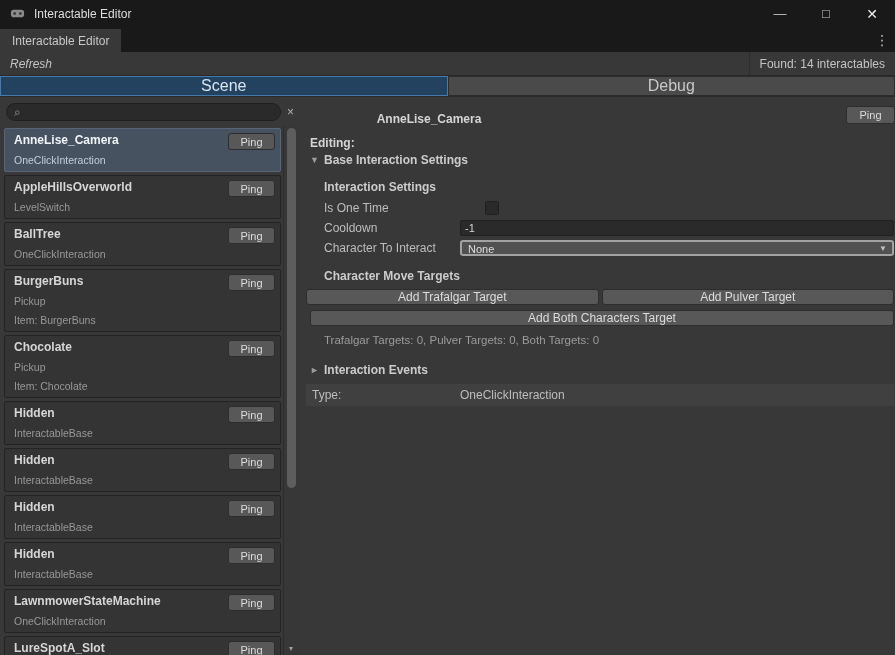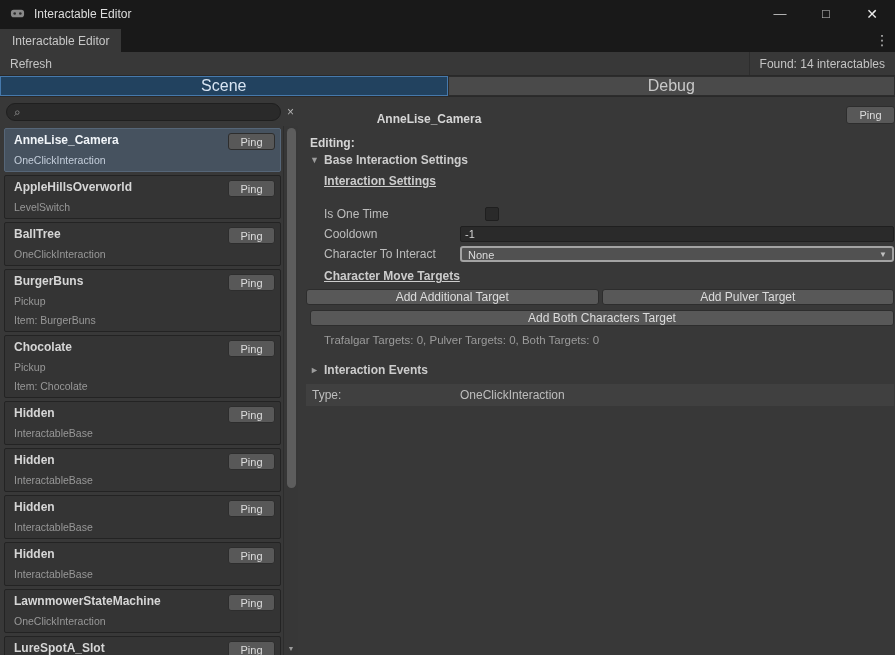--- a/index.html
+++ b/index.html
@@ -19,21 +19,21 @@
   
   .tabstrip{height:25px;background:#191919;display:flex;align-items:flex-end;}
   .doc-tab{height:23px;background:#383838;font-size:12px;color:#c8c8c8;padding:0 12px;
     display:flex;align-items:center;}
   .kebab{margin-left:auto;color:#c0c0c0;font-size:14px;padding:0 6px;align-self:center;
     background:none;border:none;font-family:inherit;}
 
   
   .toolbar{height:24px;display:flex;align-items:center;border-bottom:1px solid #292929;font-size:12px;}
   .refresh-btn{background:none;border:none;color:#c4c4c4;font-size:12px;font-family:inherit;
-    padding:0 10px;height:100%;}
+    padding:0 10px;height:100%;font-style:italic;}
   .tb-sep{width:1px;align-self:stretch;background:#2d2d2d;margin-left:auto;}
   .found{padding:0 10px;color:#c4c4c4;}
 
   
   .view-tabs{height:21px;display:flex;border-bottom:1px solid #292929;}
   .view-tab{flex:1;font-size:16px;font-family:inherit;display:flex;align-items:center;
     justify-content:center;border:1px solid #2c2c2c;background:#4a4a4a;color:#c8c8c8;padding:0;}
   .view-tab.active{background:#22425f;border-color:#4679ac;color:#d8e4f2;}
 
   
@@ -72,23 +72,23 @@
   .editing-value{margin-left:22px;font-weight:bold;color:#d6d6d6;}
   .inspector-ping{position:absolute;top:9px;right:0;width:49px;height:18px;background:#585858;
     border:1px solid #2d2d2d;border-radius:3px;color:#dcdcdc;font-size:11px;font-family:inherit;padding:0;}
   .foldout{display:flex;align-items:center;font-weight:bold;color:#cccccc;height:16px;
     margin-left:4px;background:none;border:none;font-family:inherit;font-size:12px;padding:0;}
   .foldout .arrow{width:14px;font-size:9px;color:#9c9c9c;font-weight:normal;text-align:left;}
   .foldout.base{margin-top:24px;}
   .foldout.events{margin-top:16px;}
   .section-header{font-weight:bold;color:#cccccc;line-height:15px;}
   .indent{margin-left:18px;}
-  .mt12{margin-top:6px;text-decoration:underline;}
+  .mt12{margin-top:12px;}
   .prop-row{display:flex;align-items:center;height:18px;margin-top:2px;}
-  .prop-row.first{margin-top:16px;gap:25px;}
+  .prop-row.first{margin-top:4px;gap:25px;}
   .prop-label{width:136px;flex:none;color:#bdbdbd;}
   .prop-field{flex:1;display:flex;align-items:center;}
   .checkbox{width:14px;height:14px;background:#2a2a2a;border:1px solid #1f1f1f;border-radius:2px;}
   .text-field{flex:1;height:16px;background:#2a2a2a;border:1px solid #1f1f1f;border-radius:2px;
     color:#d4d4d4;font-size:11px;font-family:inherit;padding:0 4px;outline:none;}
   .dropdown{flex:1;position:relative;height:16px;background:#515151;border:2px solid #a3a3a3;
     border-radius:3px;color:#dcdcdc;font-size:11px;line-height:14px;padding:0 18px 0 6px;}
   .dd-arrow{position:absolute;right:5px;top:3px;font-size:8px;color:#c0c0c0;line-height:1;}
   .btn-row{display:flex;gap:3px;margin-top:5px;}
   .half-btn{flex:1;height:16px;background:#585858;border:1px solid #2d2d2d;border-radius:3px;
@@ -254,21 +254,21 @@
               <span>None</span>
               <span class="dd-arrow">▼</span>
             </div>
           </div>
         </div>
 
         <div class="section-header mt12">Character Move Targets</div>
       </div>
 
       <div class="btn-row">
-        <button class="half-btn">Add Additional Target</button>
+        <button class="half-btn">Add Trafalgar Target</button>
         <button class="half-btn">Add Pulver Target</button>
       </div>
       <button class="wide-btn">Add Both Characters Target</button>
 
       <div class="summary indent">Trafalgar Targets: 0, Pulver Targets: 0, Both Targets: 0</div>
 
       <button class="foldout events">
         <span class="arrow">►</span>
         <span>Interaction Events</span>
       </button>

